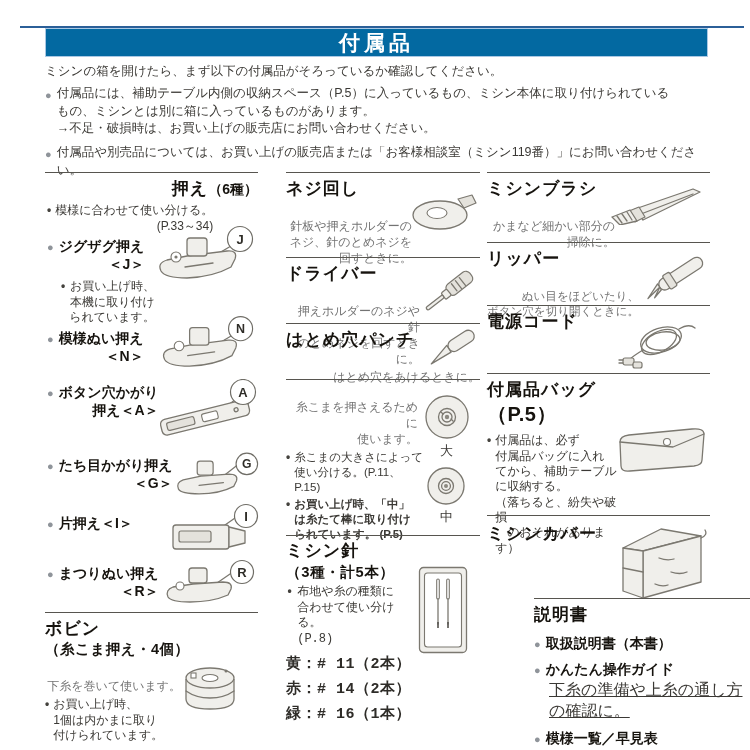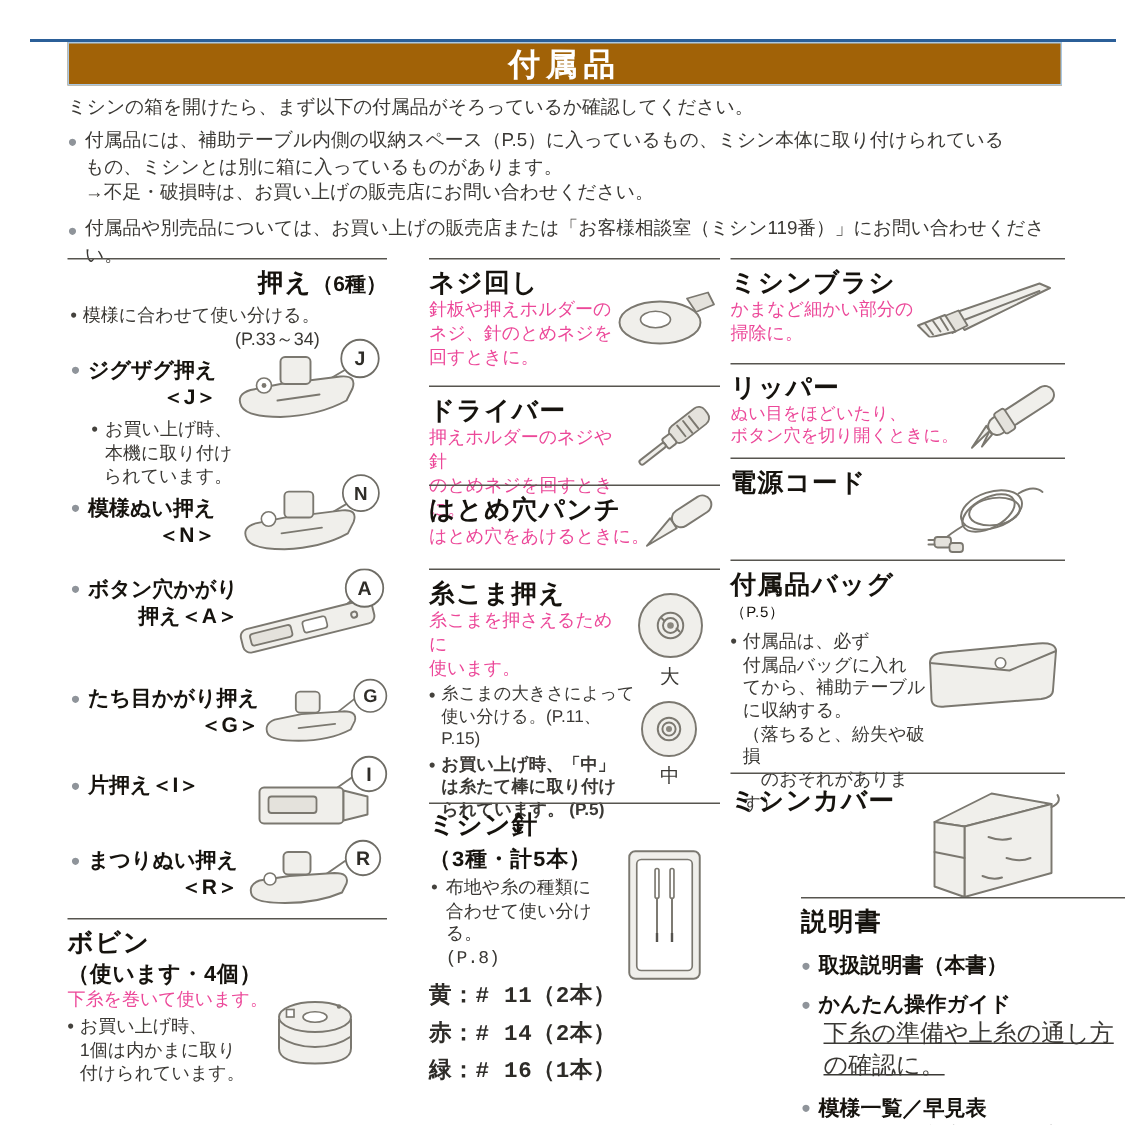--- a/index.html
+++ b/index.html
@@ -1,33 +1,33 @@
 <!DOCTYPE html>
 <html><head>
 <meta charset="utf-8">
 <style>
   html,body{margin:0;padding:0;background:#fff;}
   .page{position:relative;width:750px;height:750px;background:#ffffff;overflow:hidden;
         font-family:"Liberation Sans","DejaVu Sans",sans-serif;color:#3b3935;}
   .toprule{position:absolute;left:20px;top:26px;width:724px;height:2px;background:#2b5f98;}
-  .titlebar{position:absolute;left:45px;top:28px;width:663px;height:29px;background:#a16207;
+  .titlebar{position:absolute;left:45px;top:28px;width:663px;height:29px;background:#0369a1;
             border:1px solid #aac8e4;box-sizing:border-box;display:flex;align-items:center;justify-content:center;}
   .titlebar .t{color:#ffffff;font-size:21px;font-weight:700;letter-spacing:4px;}
   .intro{position:absolute;left:45px;top:63px;width:670px;font-size:12.5px;line-height:1.42;color:#3b3935;}
   .pre{white-space:pre-line;}
   .brow{display:flex;align-items:flex-start;}
   .gb{flex:0 0 auto;font-size:11px;line-height:1.5;color:#8f949a;margin:2px 5px 0 0;}
   .db{flex:0 0 auto;font-size:12px;font-weight:700;color:#44423d;margin:0 4px 0 0;}
   .mt4{margin-top:4px;} .mt6{margin-top:6px;}
   .sec{position:absolute;border-top:1px solid #57554f;box-sizing:border-box;}
   .sec h2{margin:5px 0 0;font-size:17px;line-height:1.25;font-weight:700;color:#16130e;letter-spacing:1px;}
   .tsuffix{font-size:14px;letter-spacing:0;}
   .hsub{font-size:14.5px;font-weight:700;color:#16130e;margin-top:1px;letter-spacing:0.5px;}
-  .hsub.light{font-weight:400;font-size:10px;}
-  .body{font-size:12px;line-height:1.33;color:#ec4899;margin-top:0;}
+  .hsub.light{font-weight:700;font-size:20px;}
+  .body{font-size:12px;line-height:1.33;color:#737373;margin-top:20px;text-align:right;}
   .body.sm{font-size:11.5px;line-height:1.3;}
   .abs{position:absolute;}
   .ilabel{font-size:14px;font-weight:700;color:#16130e;line-height:1.32;}
   .inote{font-size:12px;color:#3b3935;line-height:1.3;}
   .list-line{font-size:15px;font-weight:600;color:#2e2c28;margin-top:6px;letter-spacing:0.5px;}
   .speclabel{font-size:13px;color:#3b3935;}
   .man-label{font-size:14px;font-weight:700;color:#16130e;line-height:1.3;}
   .man-note{font-size:16px;color:#3b3935;margin:2px 0 0 15px;line-height:1.3;text-decoration:underline;}
   .ill{position:absolute;}
   .ln{stroke:#7b7870;stroke-width:1.3;fill:none;stroke-linejoin:round;stroke-linecap:round;}
@@ -161,21 +161,21 @@
       <path class="fl" d="M9,38 Q6,31 14,28 L34,25 L64,23 Q74,23 72,30 L69,36 Q53,43 31,43 Q12,43 9,38 Z"></path>
       <rect class="fl" x="30" y="9" width="18" height="15" rx="3"></rect>
       <circle class="wh" cx="21" cy="27" r="4"></circle>
       <circle class="badge" cx="83" cy="13" r="11.5"></circle>
       <text class="bletter" x="83" y="17.5">R</text>
     </svg>
   </section>
 
   <section class="sec" style="left:45px;top:612px;width:213px;height:130px;">
     <h2>ボビン</h2>
-    <div class="hsub">（使います・4個）</div>
+    <div class="hsub">（糸こま押え・4個）</div>
     <div class="body" style="width:136px;">下糸を巻いて使います。</div>
     <div class="brow" style="margin-top:2px;width:140px;">
       <span class="db">•</span>
       <span class="inote pre">お買い上げ時、
 1個は内かまに取り
 付けられています。</span>
     </div>
     <svg class="ill" style="left:136px;top:48px;" width="58" height="58" viewBox="0 0 58 58">
       <path class="fl" d="M5,18 L5,38 Q5,48 29,48 Q53,48 53,38 L53,18"></path>
       <path class="ln" d="M5,30 Q15,37 29,37 Q43,37 53,30"></path>
@@ -219,21 +219,20 @@
     <div class="body pre">はとめ穴をあけるときに。</div>
     <svg class="ill" style="left:138px;top:2px;" width="56" height="44" viewBox="0 0 56 44">
       <g transform="rotate(-33 28 22)">
         <rect class="fl" x="25" y="15" width="29" height="12" rx="6"></rect>
         <polygon class="fl" points="2,24 25,17 25,25"></polygon>
       </g>
     </svg>
   </section>
 
   <section class="sec" style="left:286px;top:379px;width:194px;height:156px;">
-    <h2>糸こま押え</h2>
     <div class="body pre" style="width:132px;">糸こまを押さえるために
 使います。</div>
     <div class="brow" style="margin-top:2px;width:138px;">
       <span class="db">•</span>
       <span class="inote pre" style="font-size:11.5px;">糸こまの大きさによって
 使い分ける。(P.11、
 P.15)</span>
     </div>
     <div class="brow" style="margin-top:2px;width:138px;">
       <span class="db">•</span>

